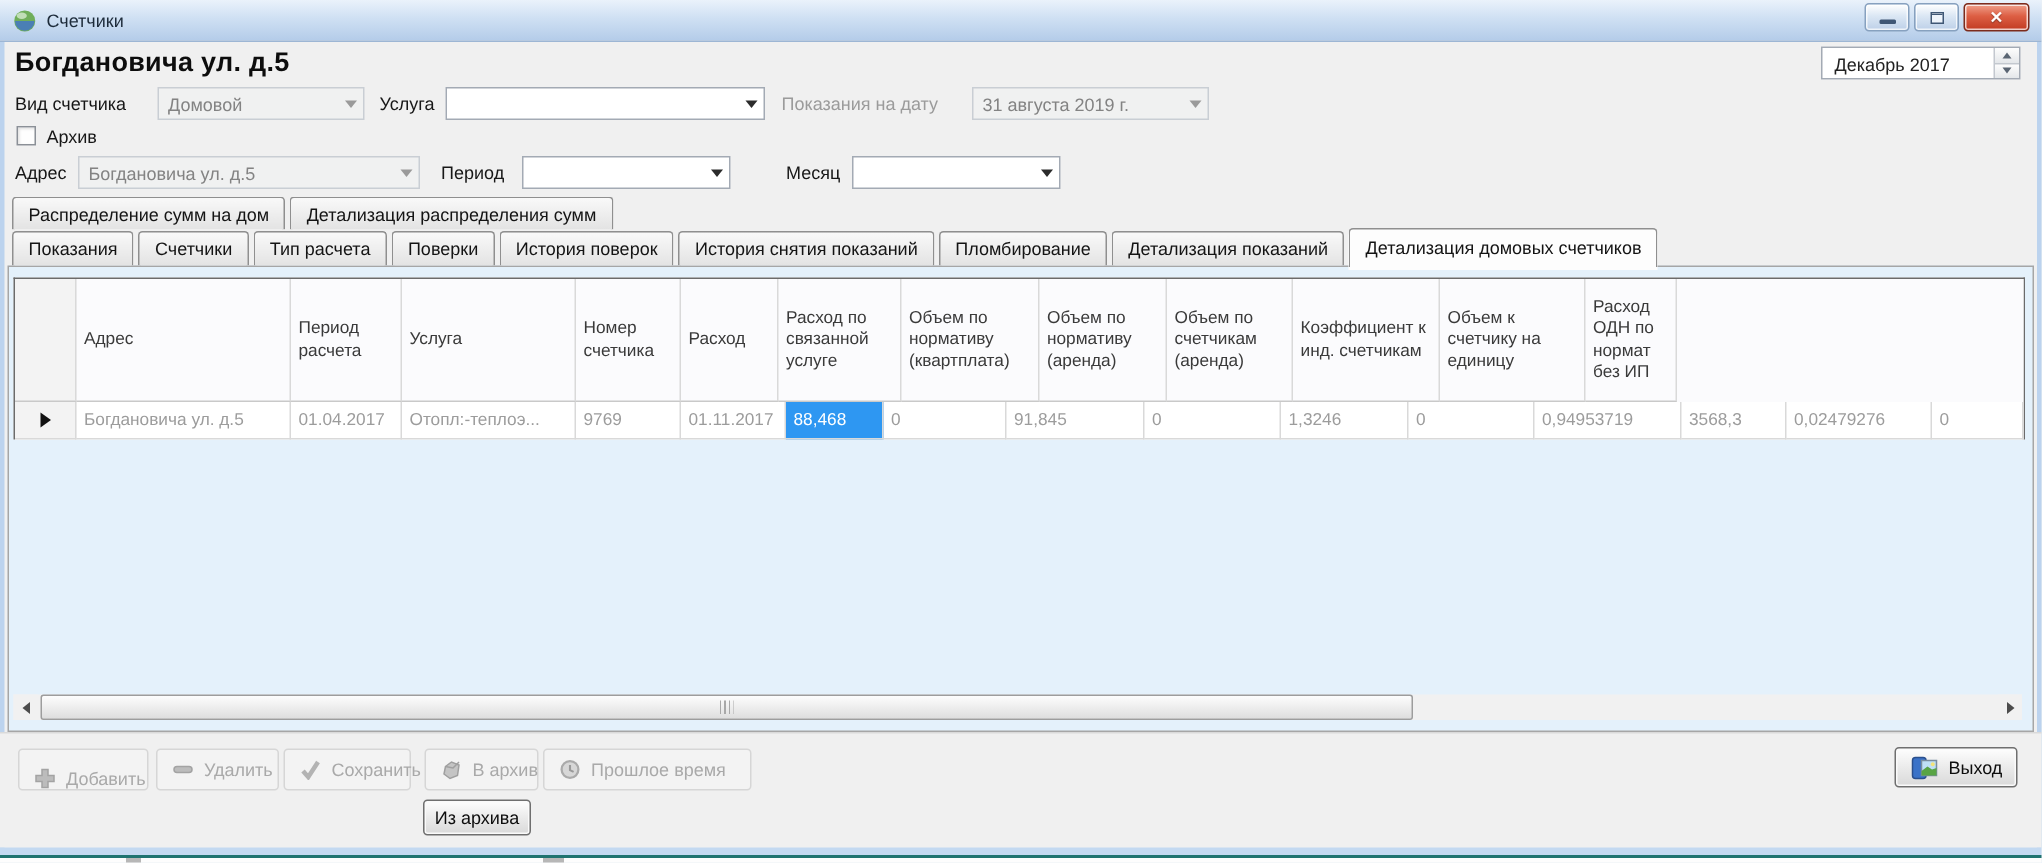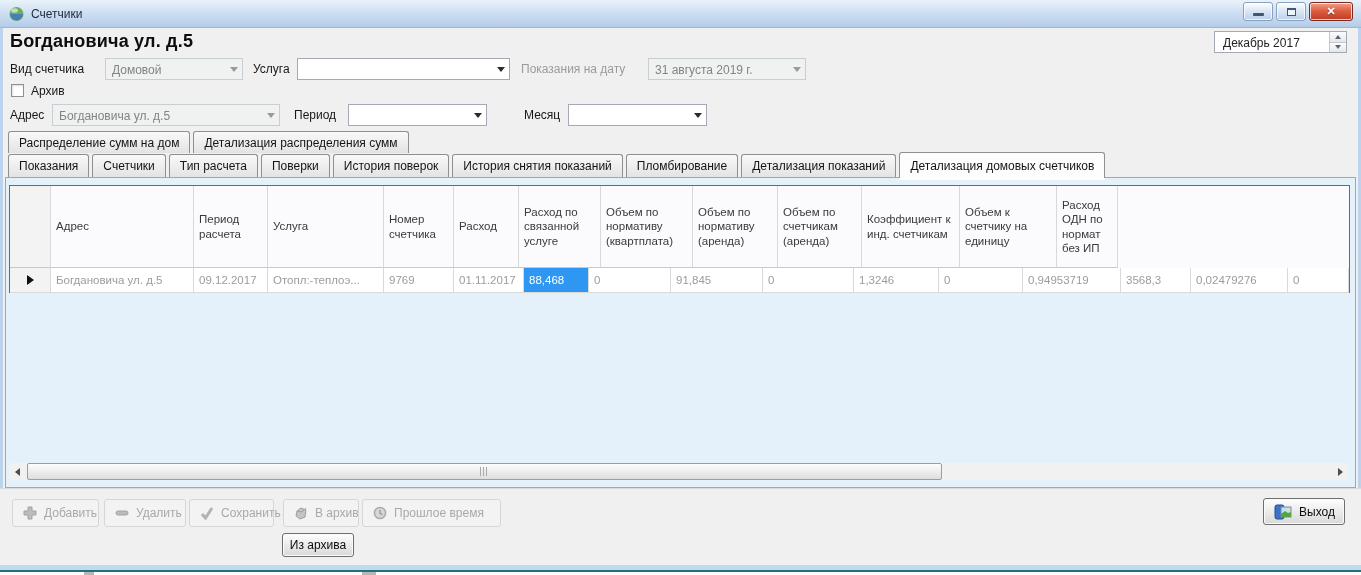--- a/index.html
+++ b/index.html
@@ -53,21 +53,21 @@
   .combo-btn { width:17px; display:flex; align-items:center; justify-content:center; }
   .arr-dn { width:0; height:0; border-left:4px solid transparent; border-right:4px solid transparent; border-top:5px solid #2b2b2b; }
   .combo.dis { background:#f0f1f1; border-color:#c9ced4; }
   .combo.dis .combo-val { color:#838383; }
   .combo.dis .arr-dn { border-top-color:#9a9a9a; }
   .chk-box { position:absolute; left:11px; top:84px; width:13px; height:13px; background:#fefefe; border:1px solid #8b9097; box-shadow: inset 1px 1px 2px rgba(0,0,0,.12); }
 
   
   .tabs-row { position:absolute; left:8px; display:flex; gap:3px; }
   .tabs-top { top:131px; height:22px; }
-  .tabs-main { top:154px; height:23px; z-index:3; }
+  .tabs-main { top:154px; height:23px; z-index:3;align-items:center; }
   .tab {
     border:1px solid #8f8f8f; border-bottom:none; border-radius:3px 3px 0 0;
     background: linear-gradient(#f9f9f9, #e3e3e3);
     padding:0 10px; font-size:12px; color:#141414;
     display:flex; align-items:center; height:100%; white-space:nowrap; cursor:default;
   }
   .tab.active {
     background:#fdfdfd; height:26px; margin-top:-2px; position:relative; z-index:4;
     box-shadow: 0 2px 0 #fdfdfd;
   }
@@ -244,21 +244,21 @@
       <div class="gc cw11">Объем по счетчикам (аренда)</div>
       <div class="gc cw12">Коэффициент к инд. счетчикам</div>
       <div class="gc cw14">Объем к счетчику на единицу</div>
       <div class="gc cw15">Расход ОДН по нормат без ИП</div>
     </div>
     <div class="grow">
       <div class="gc rowsel cw0">
           <span class="row-arrow"></span>
         </div>
       <div class="gc cw1">Богдановича ул. д.5</div>
-      <div class="gc cw2">09.12.2017</div>
+      <div class="gc cw2">01.04.2017</div>
       <div class="gc cw3">Отопл:-теплоэ...</div>
       <div class="gc cw4">9769</div>
       <div class="gc cw5">01.11.2017</div>
       <div class="gc cw6 selcell">88,468</div>
       <div class="gc cw7">0</div>
       <div class="gc cw8">91,845</div>
       <div class="gc cw9">0</div>
       <div class="gc cw10">1,3246</div>
       <div class="gc cw11">0</div>
       <div class="gc cw12">0,94953719</div>
@@ -277,21 +277,21 @@
           <span class="sgrip"></span>
         </span>
     </span>
     <span class="sbtn">
         <span class="tri-r"></span>
       </span>
   </div>
 </div>
 
 <div class="btn-panel">
-  <div class="btn disabled" style="left:12px; width:87px;">
+  <div class="btn disabled" style="left:12px; width:87px;align-items:flex-end;">
     <span class="ic">
       <svg width="14" height="14" viewBox="0 0 14 14">
           <path d="M5 1h4v4h4v4H9v4H5V9H1V5h4z" fill="#bcbcbc" stroke="#a3a3a3"></path>
         </svg>
     </span>
     <span>Добавить</span>
   </div>
   <div class="btn disabled" style="left:104px; width:82px;">
     <span class="ic">
       <svg width="14" height="14" viewBox="0 0 14 14">

